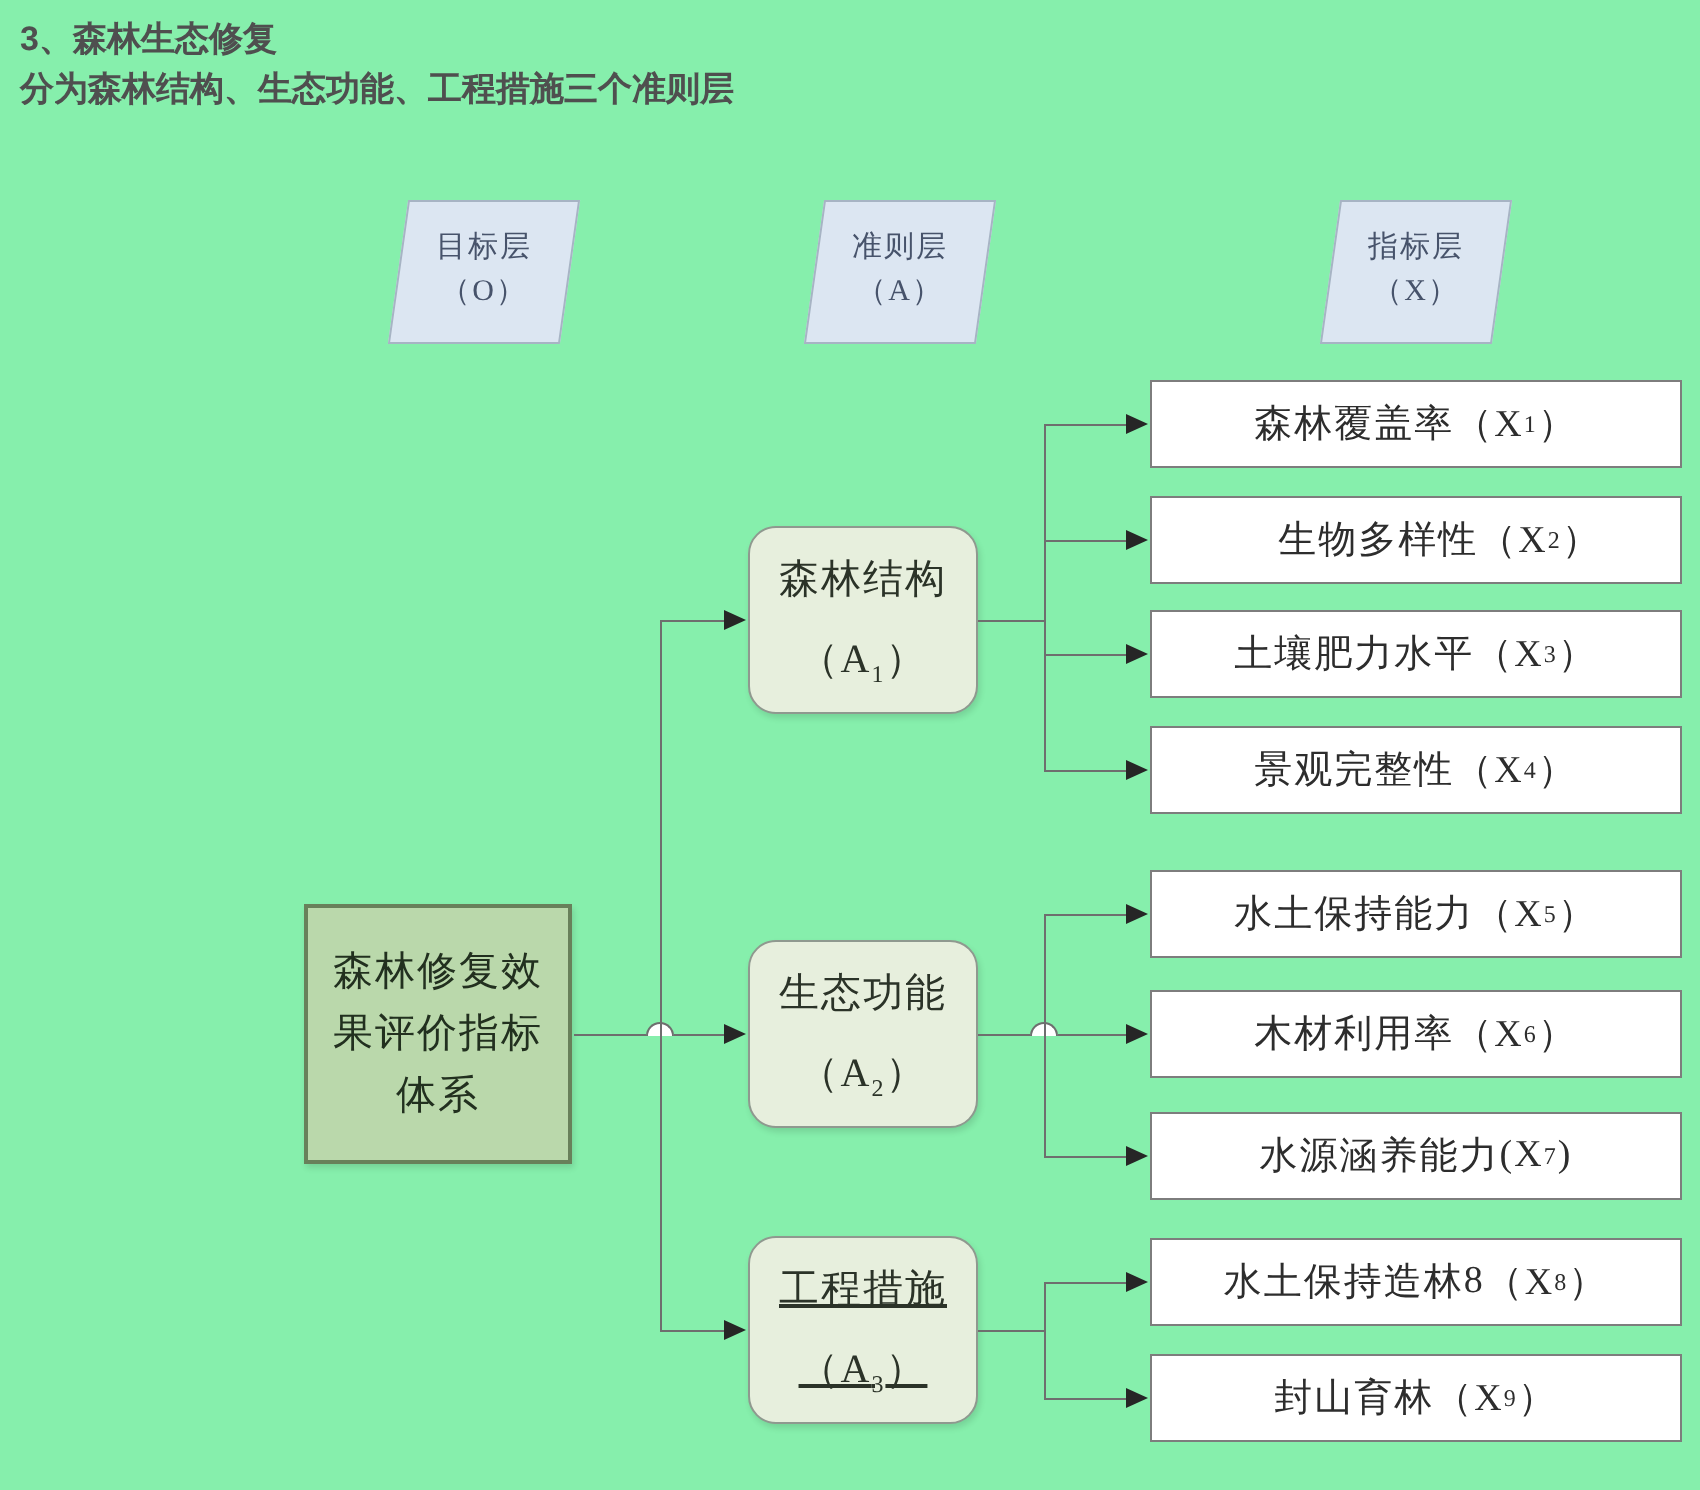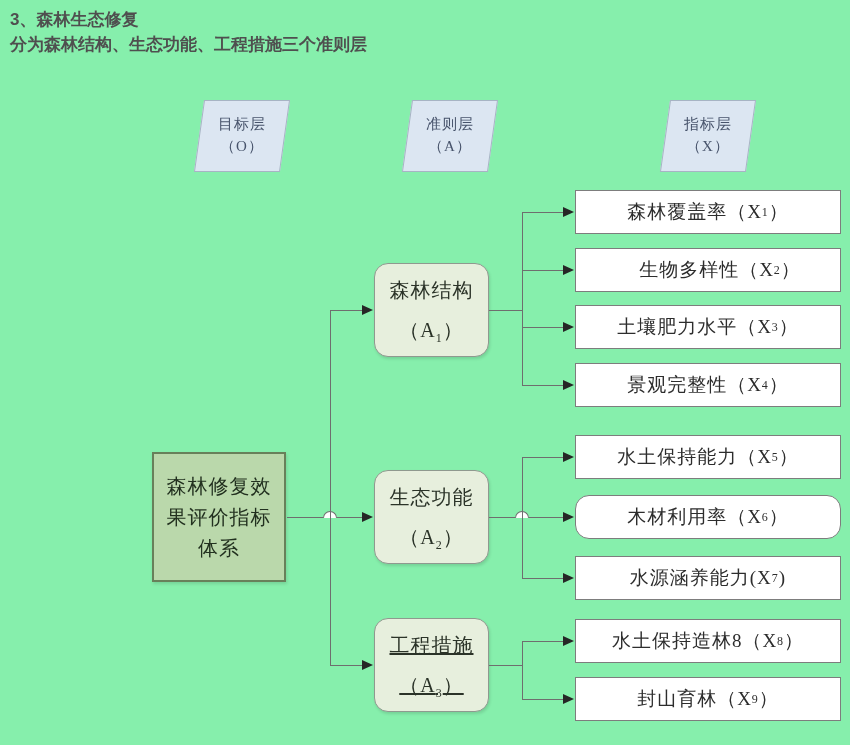--- a/index.html
+++ b/index.html
@@ -55,21 +55,21 @@
   }
   #c1{top:263px;} #c2{top:470px;} #c3{top:618px;text-decoration:underline;}
   
   .xbox{
     position:absolute;left:575px;width:266px;height:44px;
     background:#ffffff;border:1px solid #7d7d7d;box-sizing:border-box;
     display:flex;align-items:center;justify-content:center;
     font-size:19px;color:#2d2d2d;letter-spacing:1px;white-space:nowrap;
   }
   .x1{top:190px;} .x2{top:248px;padding-left:24px;} .x3{top:305px;} .x4{top:363px;}
-  .x5{top:435px;} .x6{top:495px;border-radius:14px;} .x7{top:556px;align-items:center;}
+  .x5{top:435px;} .x6{top:495px;} .x7{top:556px;align-items:center;}
   .x8{top:619px;} .x9{top:677px;}
   sub{font-size:12px;line-height:0;}
   
   .h{position:absolute;height:1px;background:#6e6e6e;}
   .v{position:absolute;width:1px;background:#6e6e6e;}
   .arr{
     position:absolute;width:0;height:0;
     border-top:5px solid transparent;border-bottom:5px solid transparent;
     border-left:11px solid #262626;
   }

